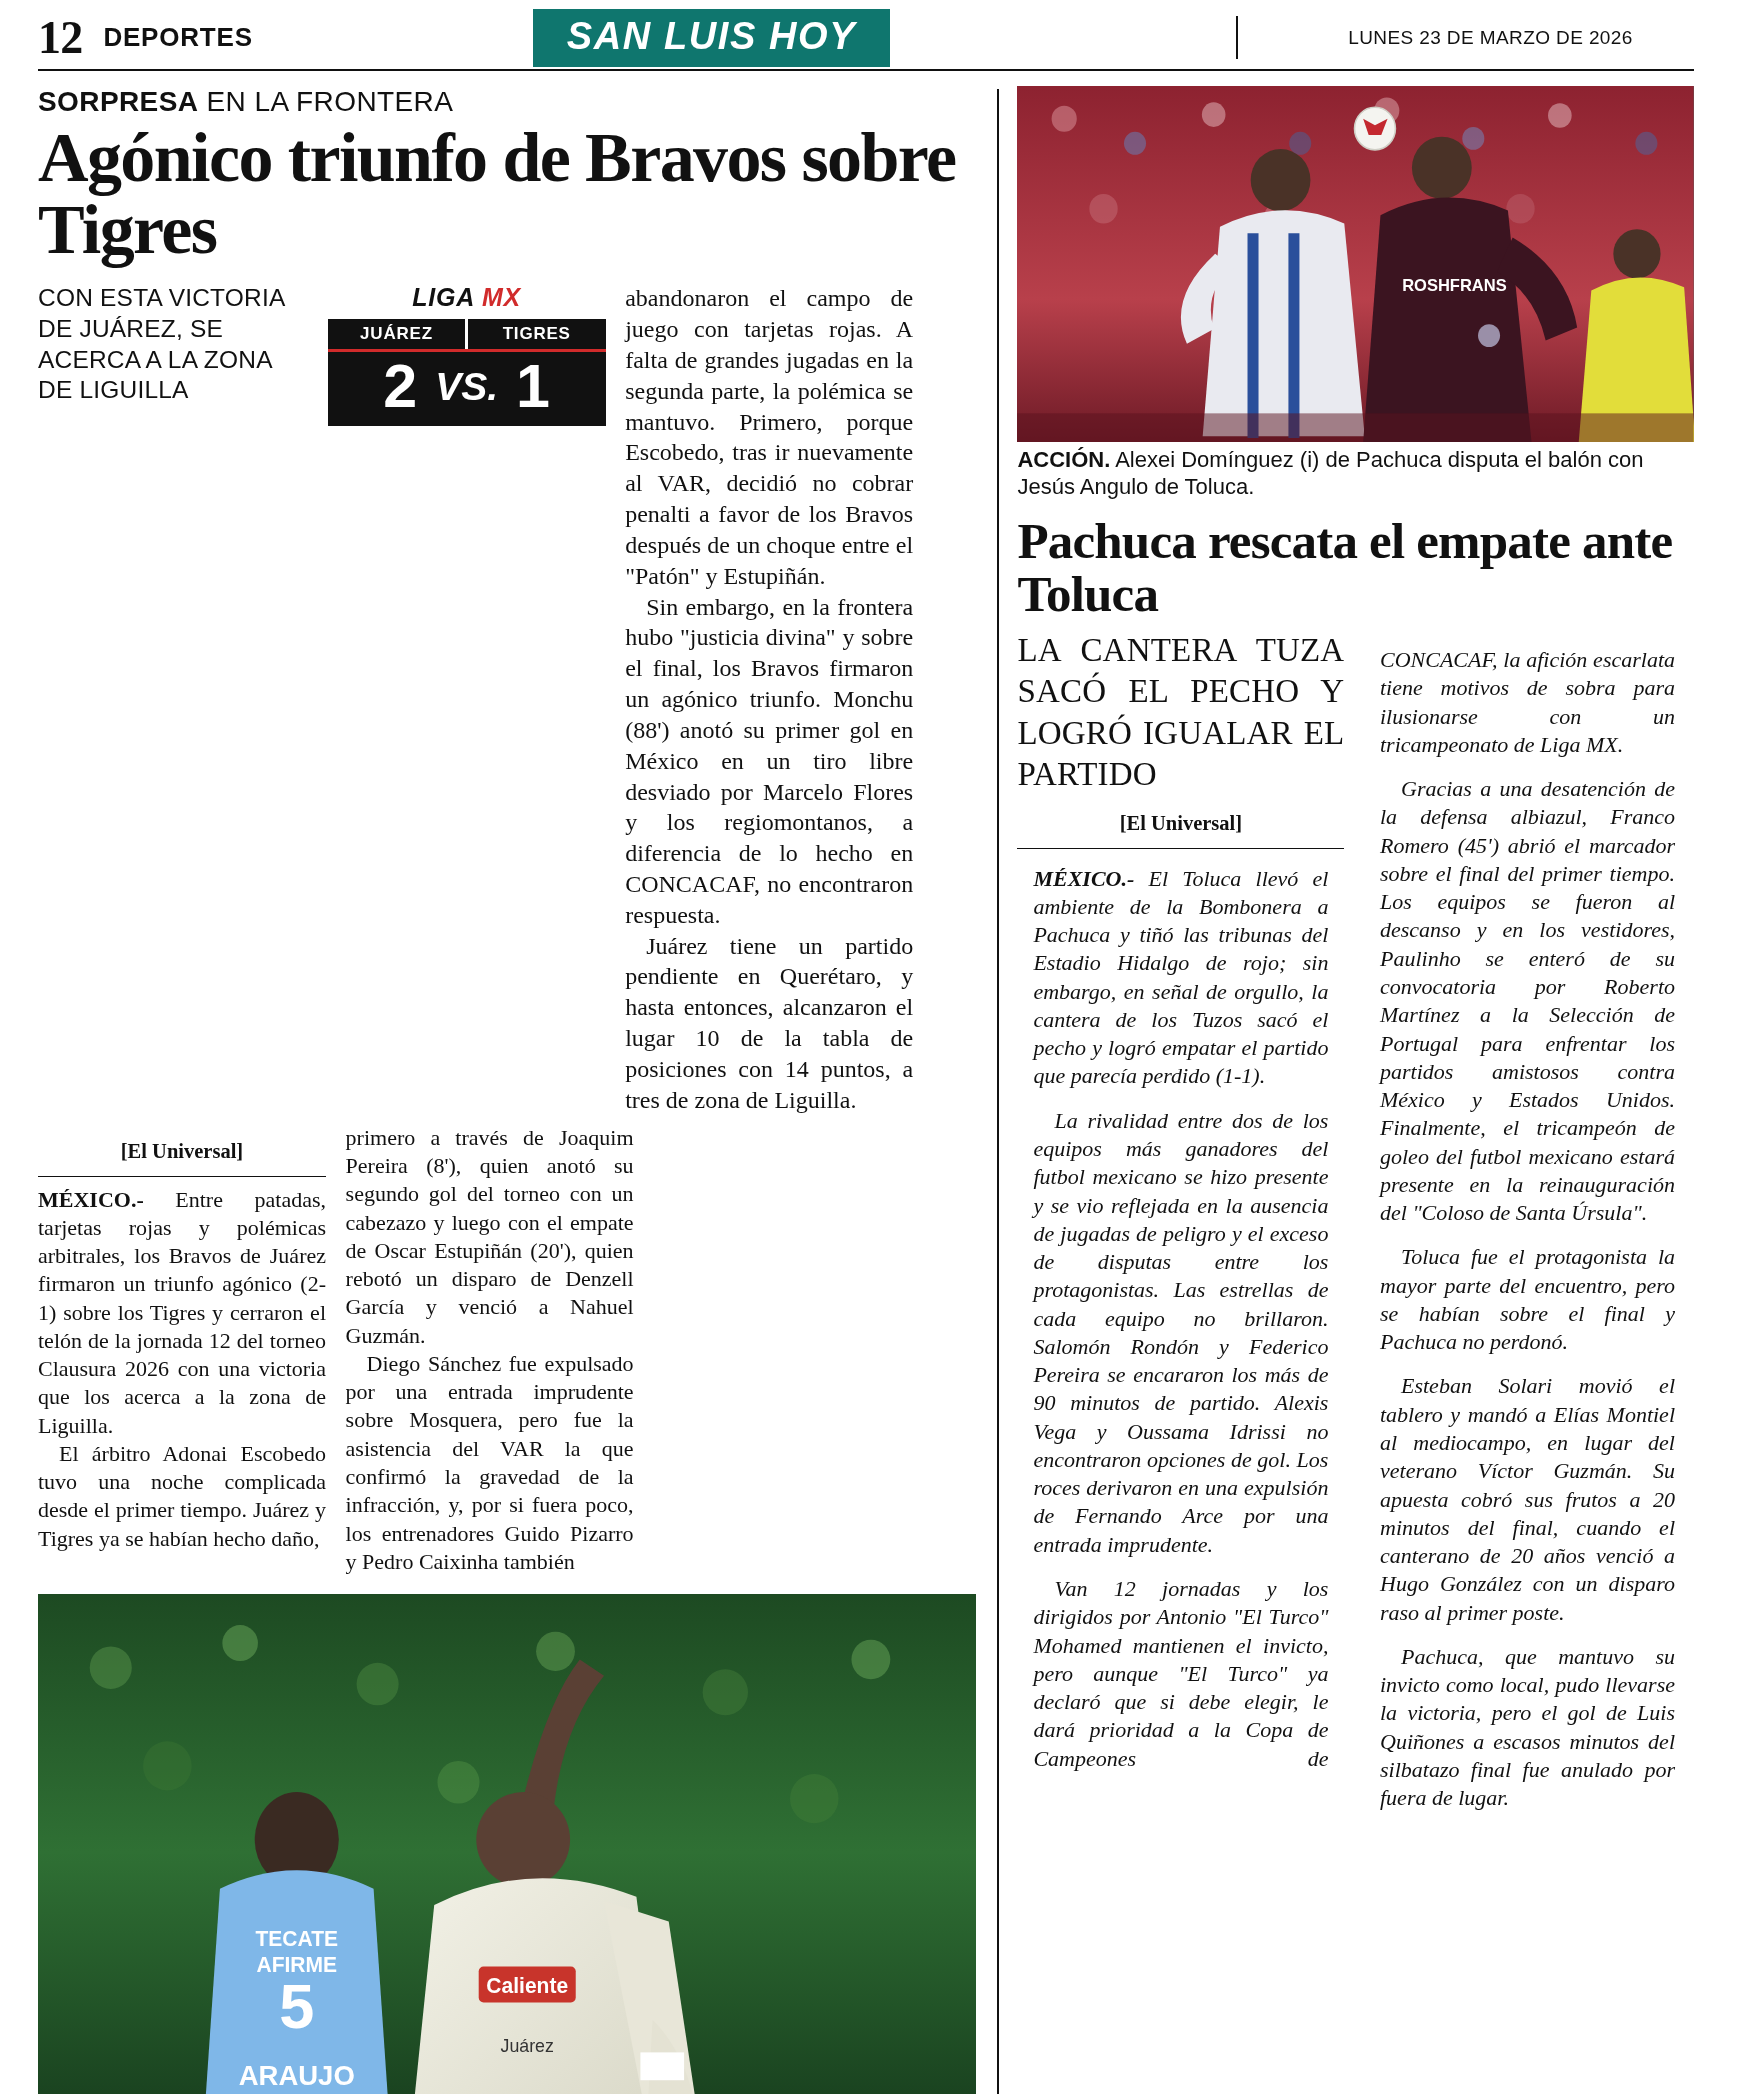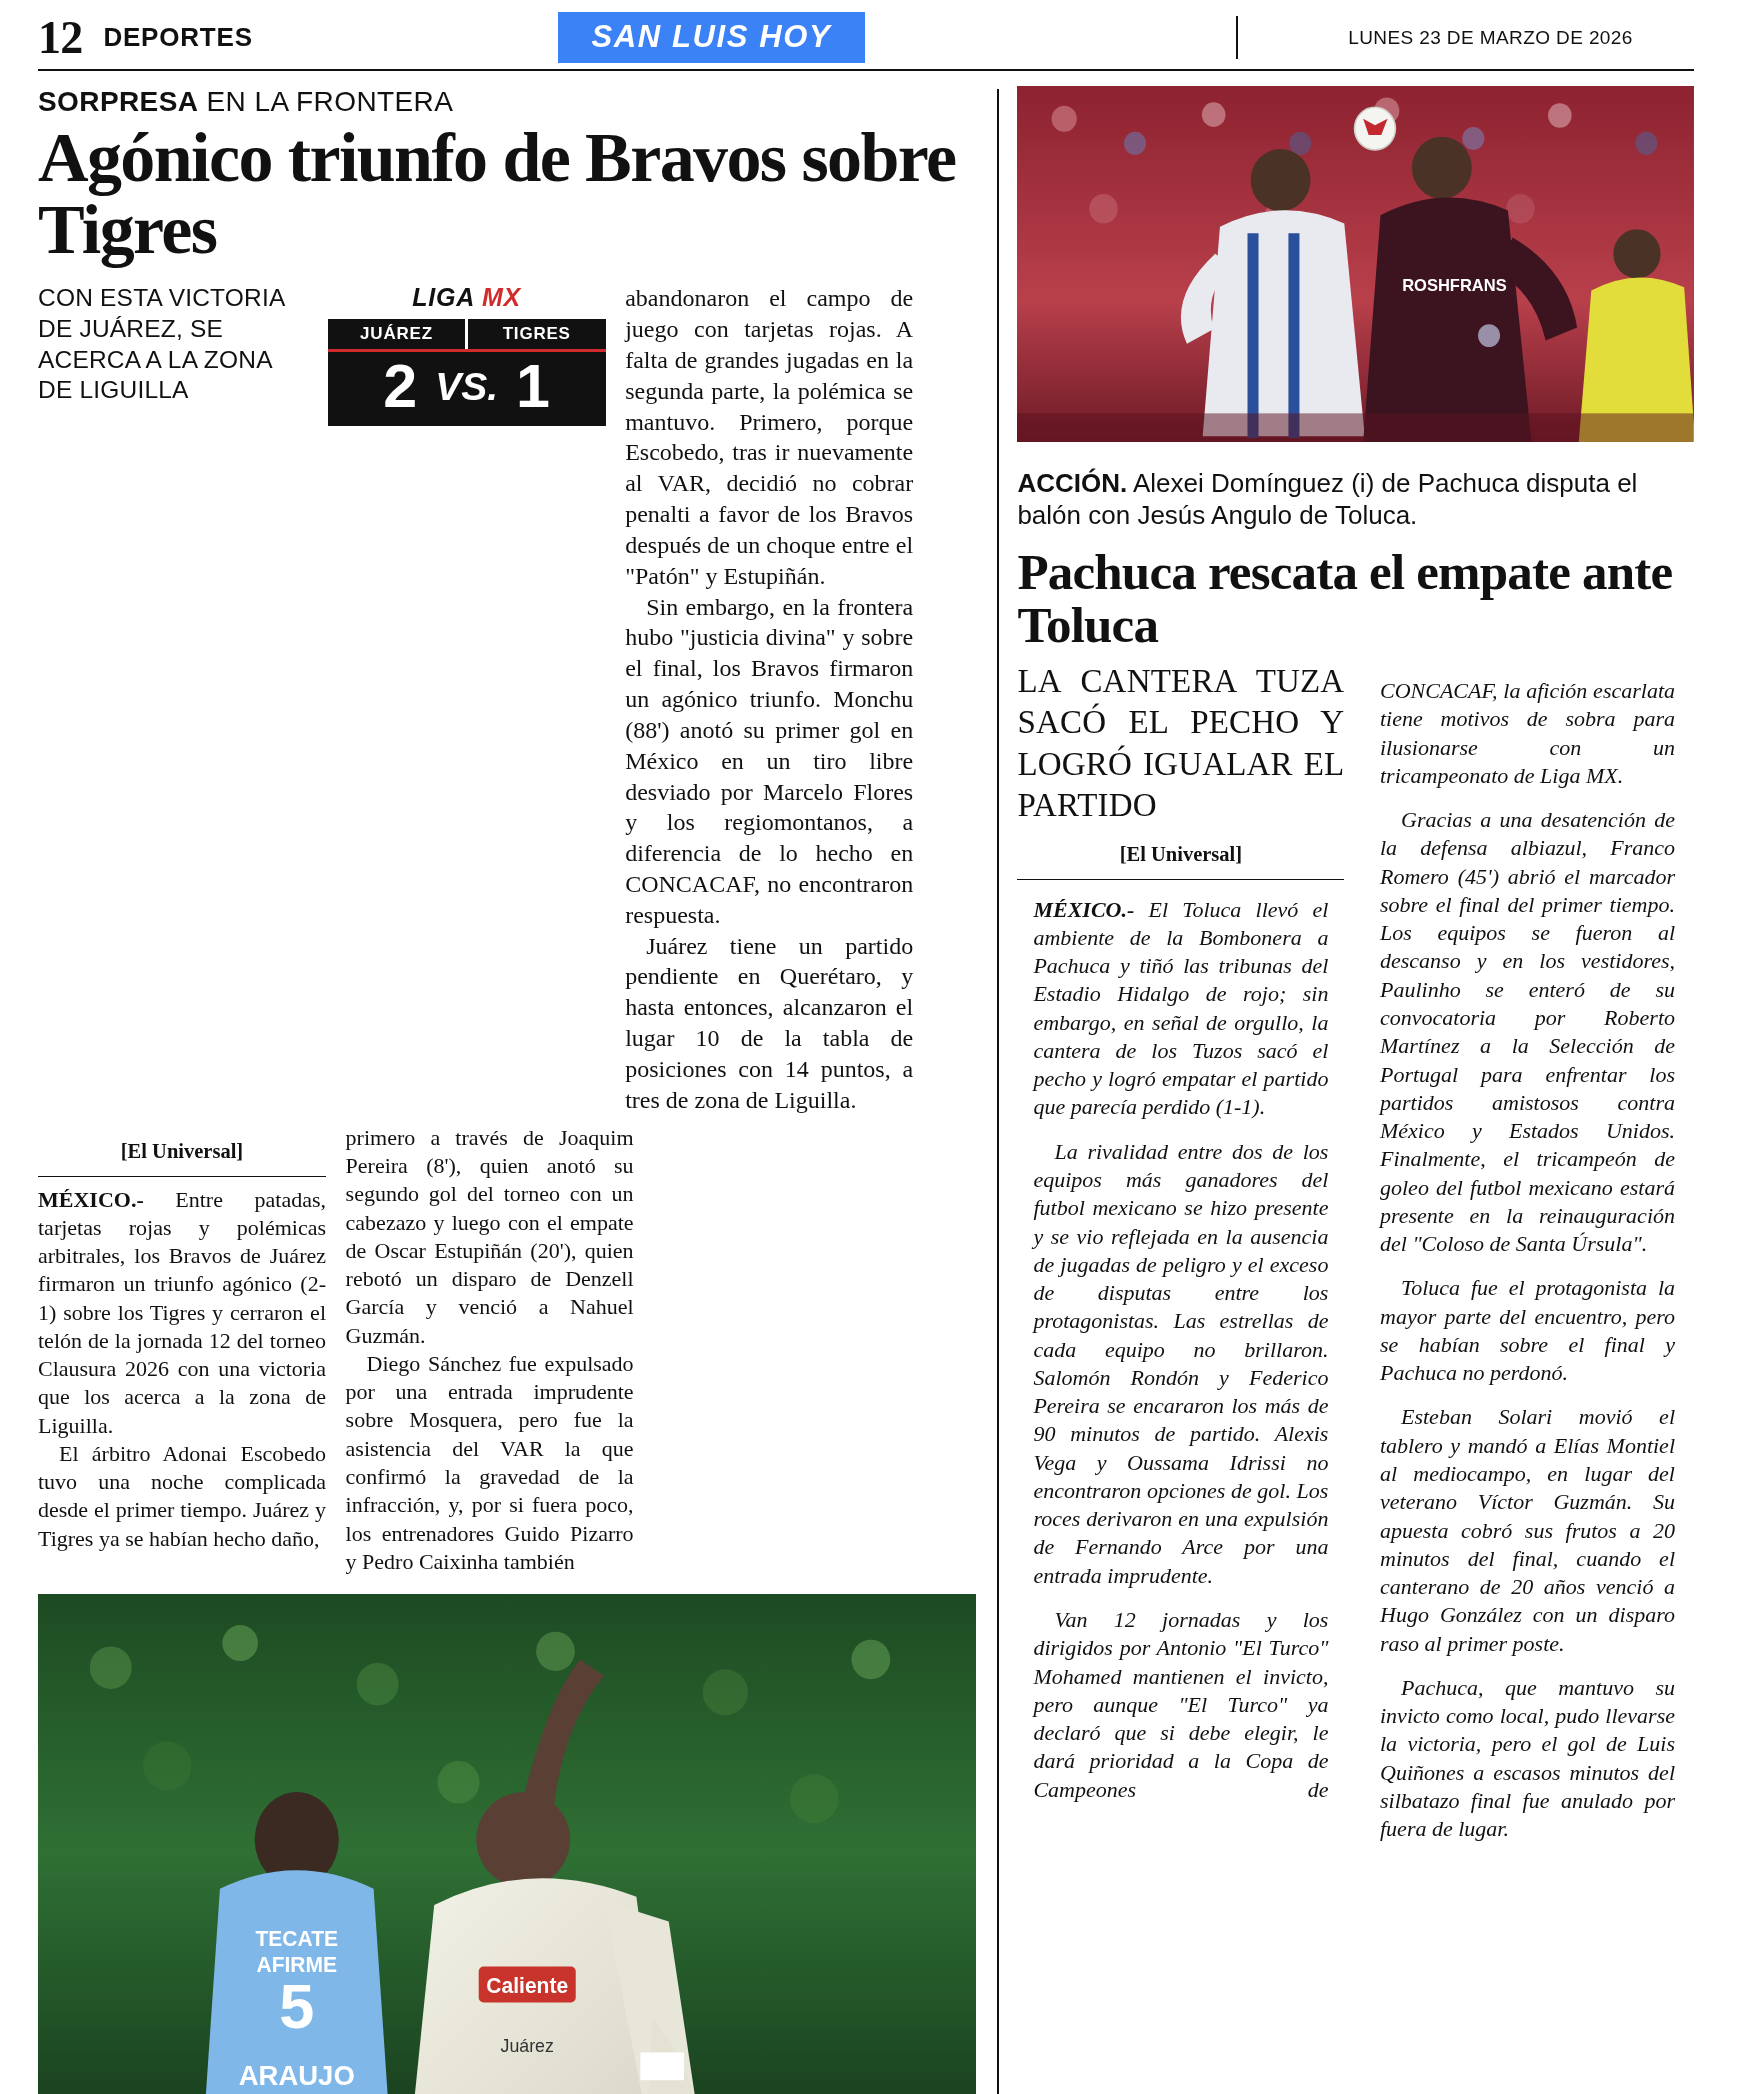--- a/index.html
+++ b/index.html
@@ -41,26 +41,26 @@
     font-size: 26px;
     letter-spacing: 0.8px;
     color: #111;
   }
   .masthead-center {
     flex: 1;
     display: flex;
     justify-content: center;
   }
   .brand-box {
-    background: #3b82f6;
+    background: #0f766e;
     color: #fff;
     font-family: "Liberation Sans", sans-serif;
     font-weight: bold;
     font-style: italic;
-    font-size: 31px;
+    font-size: 38px;
     letter-spacing: 1.6px;
     padding: 6.5px 34px 8.2px 34px;
     transform: translateX(-33px);
   }
   .masthead-date {
     font-family: "Liberation Sans", sans-serif;
     font-size: 19px;
     letter-spacing: 0.4px;
     padding-left: 49px;
     border-left: 2.5px solid #111;
@@ -179,23 +179,23 @@
   .bodycol p.first { text-indent: 0; }
 
   
   .photo {
     position: relative;
     background: #5a5a5a;
     overflow: hidden;
   }
   .caption {
     font-family: "Liberation Sans", sans-serif;
-    font-size: 26px;
+    font-size: 22px;
     line-height: 1.25;
-    margin-top: 25px;
+    margin-top: 4px;
   }
   .caption b { font-weight: bold; }
 
   
   h2.subhead {
     font-family: "Liberation Serif", serif;
     font-weight: bold;
     font-size: 51px;
     line-height: 1.03;
     letter-spacing: -0.8px;

